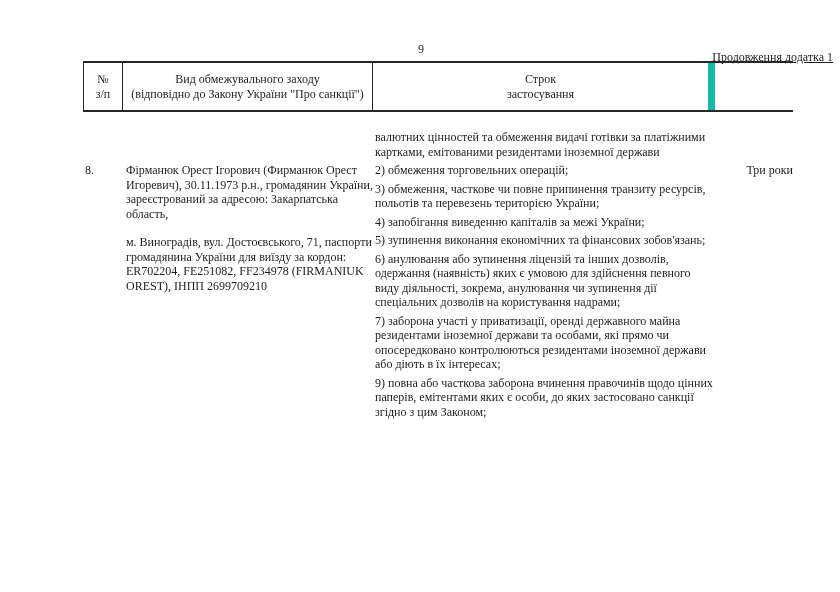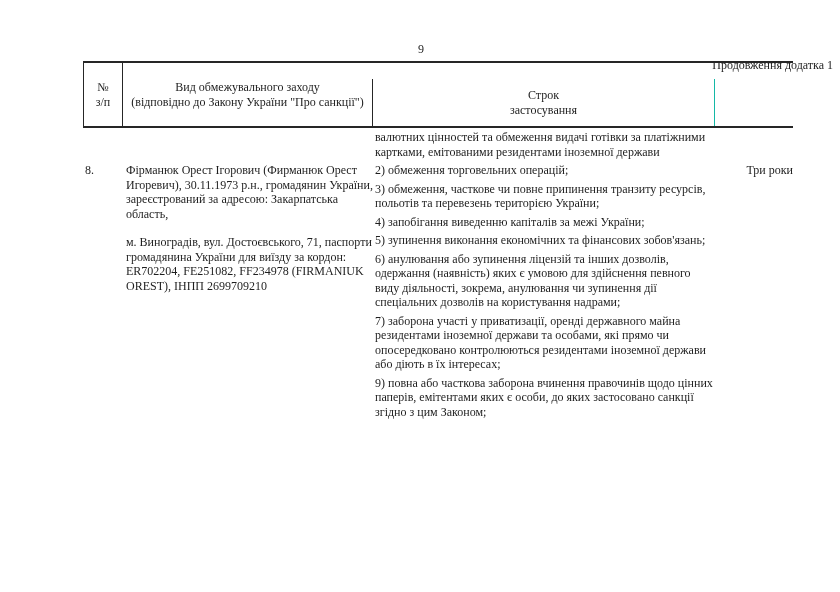--- a/index.html
+++ b/index.html
@@ -9,40 +9,40 @@
     font-family: "Liberation Serif", "DejaVu Serif", serif;
     color: #1e1e1e;
     font-size: 12px;
     line-height: 1.21;
   }
   .page { position: relative; width: 840px; height: 592px; background: #fff; overflow: hidden; }
 
   
   .pagehead { position: absolute; top: 42px; left: 0; right: 0; height: 16px; }
   .page-num { position: absolute; left: 418px; top: 0; }
-  .annex { position: absolute; right: 7px; top: 16px; }
+  .annex { position: absolute; right: 7px; top: 8px; text-decoration: underline; }
 
   
   .tbl { position: absolute; left: 83px; top: 61px; width: 710px; }
   .thead {
     display: grid;
     grid-template-columns: 39px 250px 343px 78px;
     border-top: 2px solid #262626;
     border-bottom: 2px solid #262626;
   }
   .th {
     border-left: 1px solid #262626;
     text-align: center;
     display: flex; flex-direction: column; justify-content: center;
     min-height: 47px;
     padding: 2px 2px;
   }
-  .thead .th:last-child { border-right: 1px solid #14b8a6; margin-top: 16px; }
+  .thead .th:last-child { border-right: 7px solid #14b8a6; }
 
-  .tbody { padding-top: 2px; }
+  .tbody { padding-top: 18px; }
   .brow { display: grid; grid-template-columns: 29px 263px 340px 78px; }
   .cont-row { margin-bottom: 4px; }
   .cell { }
   .num-cell { padding-left: 2px; }
   .identity-cell p { margin: 0 0 14px 14px; }
   .identity-cell p:last-child { margin-bottom: 0; }
   .measures-cell p { margin: 0 0 4px 0; }
   .measures-cell p:last-child { margin-bottom: 0; }
   .term-cell { text-align: right; }
 </style>

